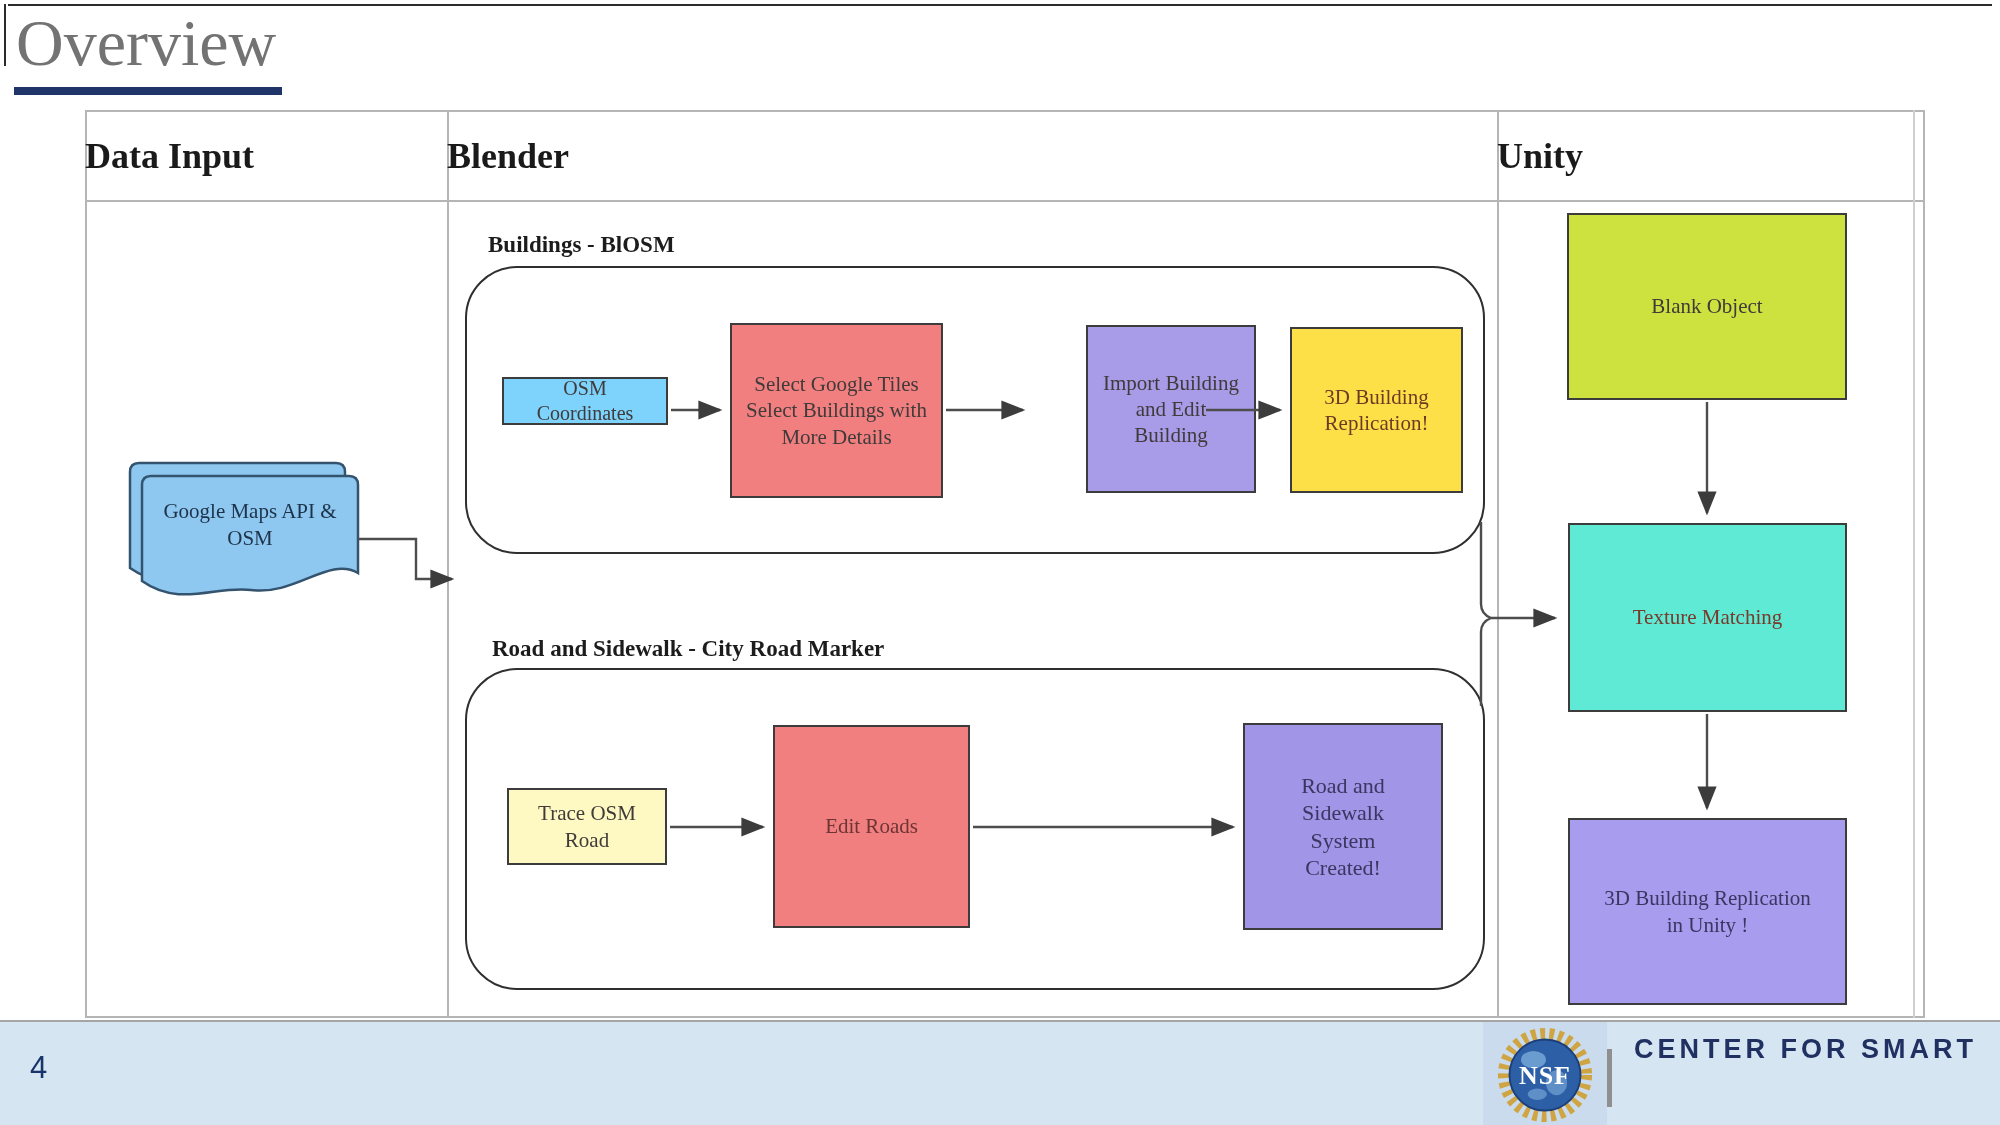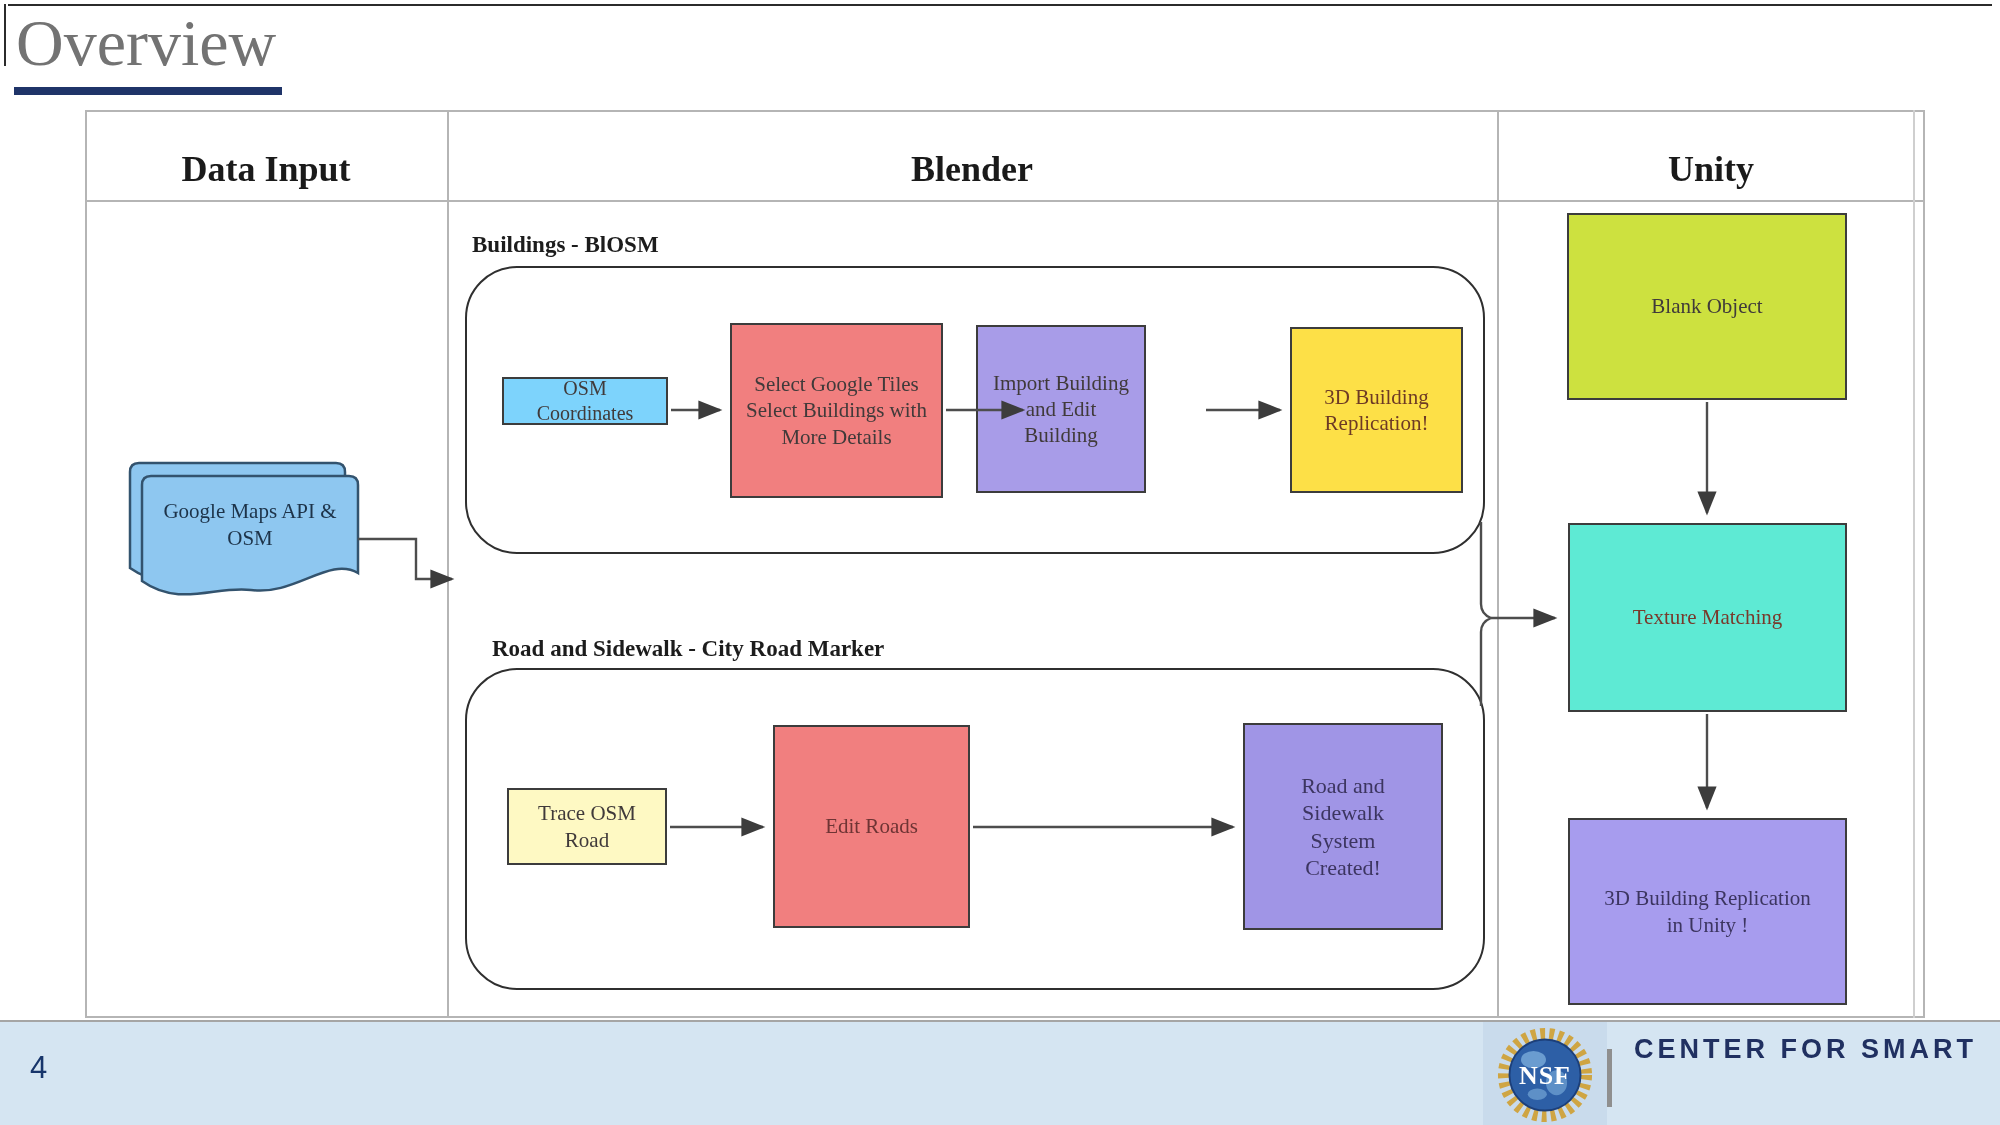--- a/index.html
+++ b/index.html
@@ -7,21 +7,21 @@
   #slide{position:relative;width:2000px;height:1125px;background:#ffffff;overflow:hidden;}
 
   .hairline{position:absolute;background:#2b2b2b;}
 
   
   #page-title{position:absolute;left:14px;top:2px;font-size:66px;font-weight:400;color:#737373;
     border-bottom:8px solid #1f3468;padding:0 6px 2px 2px;display:inline-block;line-height:1.25;}
 
   
   .tline{position:absolute;background:#b5b5b5;}
-  .col-header{position:absolute;font-weight:bold;font-size:36px;color:#1a1a1a;text-align:center;margin-top:13px;}
+  .col-header{position:absolute;font-weight:bold;font-size:36px;color:#1a1a1a;}
 
   
   .group-box{position:absolute;border:2px solid #2f2f2f;border-radius:52px;background:transparent;}
   .group-label{position:absolute;font-weight:bold;font-size:23px;color:#1c1c1c;}
 
   
   .node{position:absolute;border:2px solid #3c3c3c;display:flex;align-items:center;justify-content:center;
     text-align:center;font-size:21px;color:#403a3a;line-height:1.25;box-sizing:border-box;}
 
   
@@ -59,26 +59,26 @@
   <div class="col-header" style="left:85px;top:135px;width:362px;">Data Input</div>
   <div class="col-header" style="left:447px;top:135px;width:1050px;">Blender</div>
   <div class="col-header" style="left:1497px;top:135px;width:428px;">Unity</div>
 
   <svg class="overlay" style="left:118px;top:452px;" width="270" height="175" viewBox="0 0 270 175">
     <path d="M12,20 Q12,11 21,11 L218,11 Q227,11 227,20 L227,108 C198,92 164,131 120,125 C86,120 50,143 12,116 Z" fill="#8ec7f0" stroke="#33536e" stroke-width="2.5"></path>
     <path d="M24,33 Q24,24 33,24 L231,24 Q240,24 240,33 L240,121 C211,104 177,144 133,138 C99,133 62,156 24,129 Z" fill="#8ec7f0" stroke="#33536e" stroke-width="2.5"></path>
   </svg>
   <div id="doc-label">Google Maps API &amp; OSM</div>
 
-  <div class="group-label" style="left:472px;top:232px;">Buildings - BlOSM</div>
+  <div class="group-label" style="left:488px;top:232px;">Buildings - BlOSM</div>
   <div class="group-box" style="left:465px;top:266px;width:1016px;height:284px;"></div>
 
   <div class="node" style="left: 502px; top: 377px; width: 166px; height: 48px; padding: 2px 14px; font-size: 20px; background-color: #7dd3fc;">OSM Coordinates</div>
   <div class="node" style="left: 730px; top: 323px; width: 213px; height: 175px; padding: 4px 10px; background-color: rgb(241, 127, 127);">Select Google Tiles Select Buildings with More Details</div>
-  <div class="node" style="left: 976px; top: 325px; width: 170px; height: 168px; padding: 4px 12px; background-color: rgb(168, 156, 232);">Import Building and Edit Building</div>
+  <div class="node" style="left: 1086px; top: 325px; width: 170px; height: 168px; padding: 4px 12px; background-color: rgb(168, 156, 232);">Import Building and Edit Building</div>
   <div class="node" style="left: 1290px; top: 327px; width: 173px; height: 166px; padding: 4px 20px; color: rgb(109, 58, 37); background-color: #fde047;">3D Building Replication!</div>
 
   <div class="group-label" style="left:492px;top:636px;">Road and Sidewalk - City Road Marker</div>
   <div class="group-box" style="left:465px;top:668px;width:1016px;height:318px;"></div>
 
   <div class="node" style="left: 507px; top: 788px; width: 160px; height: 77px; padding: 2px 16px; font-size: 21px; background-color: #fef9c3;">Trace OSM Road</div>
   <div class="node" style="left: 773px; top: 725px; width: 197px; height: 203px; padding: 4px 14px; color: rgb(110, 52, 52); background-color: rgb(241, 127, 127);">Edit Roads</div>
   <div class="node" style="left: 1243px; top: 723px; width: 200px; height: 207px; padding: 4px 40px; font-size: 22px; color: rgb(60, 53, 96); background-color: rgb(160, 149, 230);">Road and Sidewalk System Created!</div>
 
   <div class="node" style="left: 1567px; top: 213px; width: 280px; height: 187px; padding: 4px 20px; background-color: rgb(205, 225, 63);">Blank Object</div>

